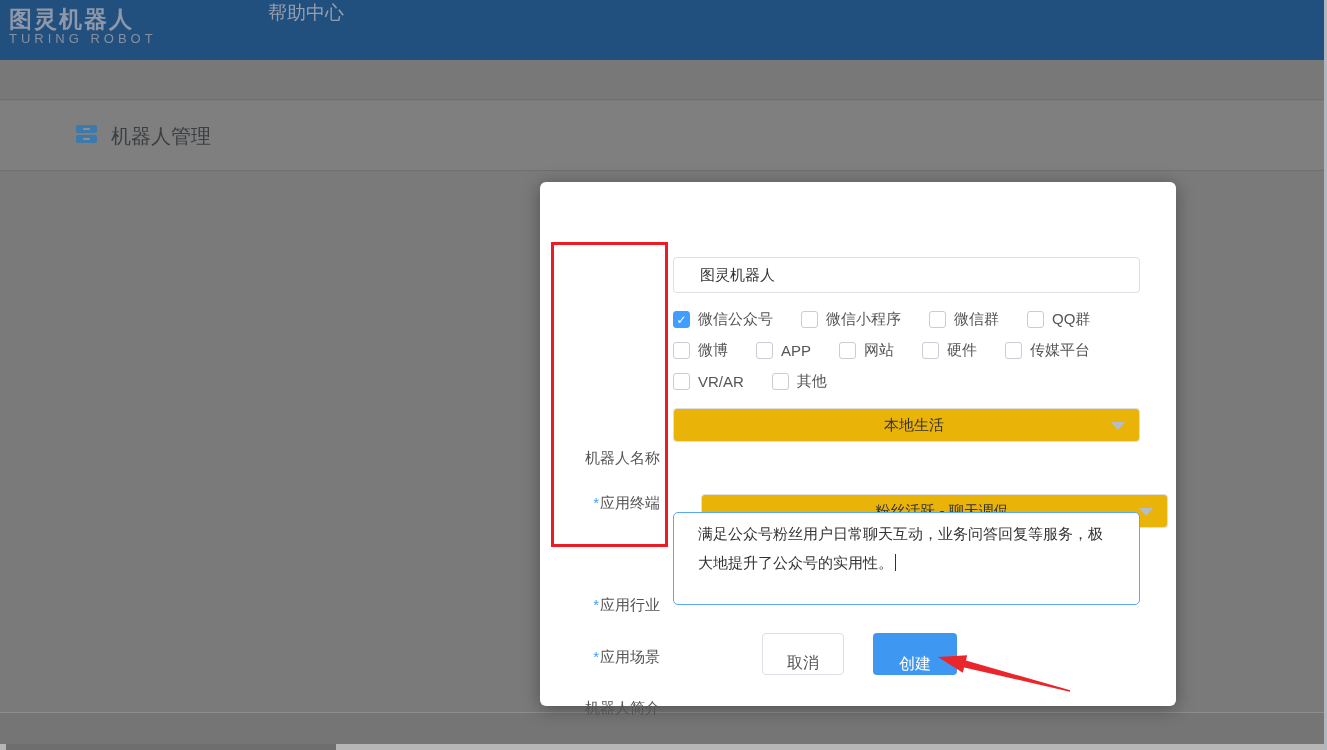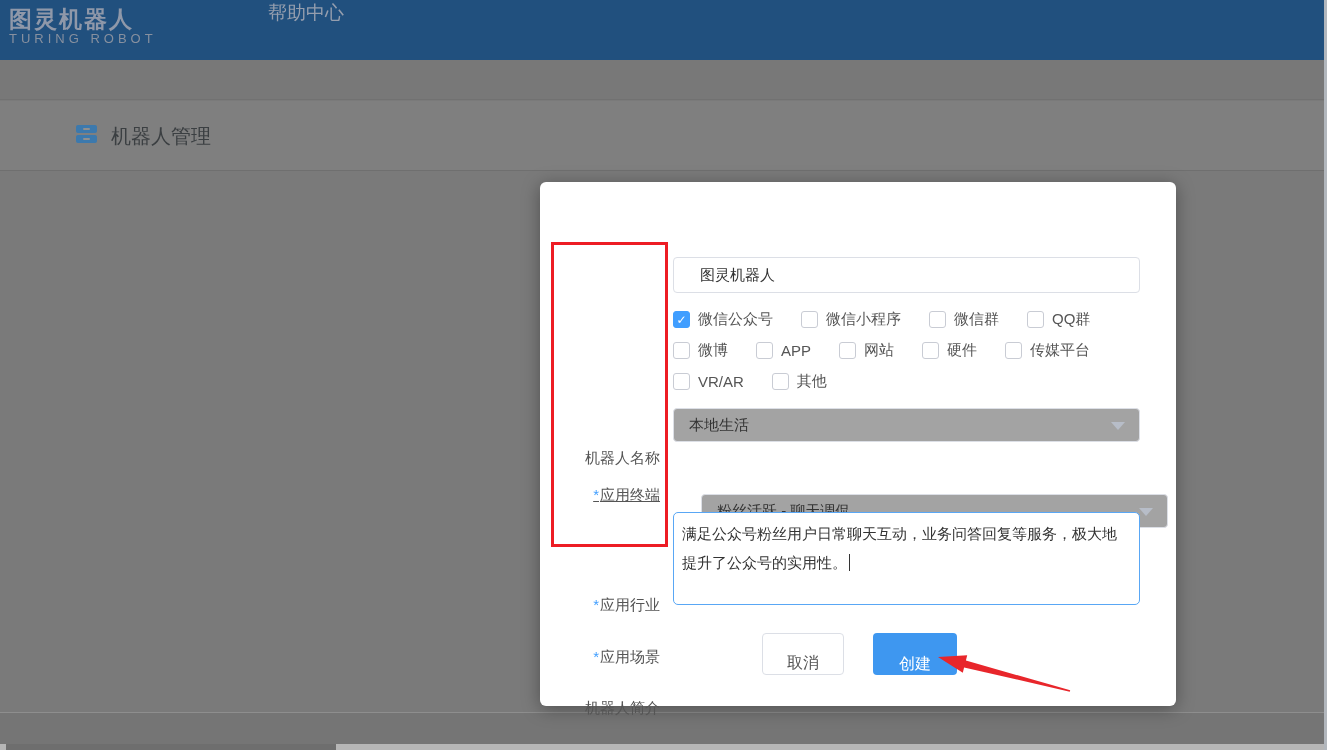--- a/index.html
+++ b/index.html
@@ -40,27 +40,27 @@
 
   .tr-input { height:36px; border:1px solid #dcdfe6; border-radius:4px; background:#fff;
               font-size:15px; color:#333; display:flex; align-items:center; padding-left:26px; cursor:text; }
 
   .cb-group { display:flex; flex-wrap:wrap; column-gap:28px; row-gap:12px; font-size:15px; color:#555; }
   .cb-item { display:flex; align-items:center; gap:8px; cursor:pointer; white-space:nowrap; }
   .cb-box { width:17px; height:17px; border:1px solid #c9ccd4; border-radius:3px; background:#fff;
             display:flex; align-items:center; justify-content:center; font-size:12px; color:transparent; }
   .cb-item.checked .cb-box { background:#409eff; border-color:#409eff; color:#fff; font-weight:bold; }
 
-  .tr-select { height:34px; border:1px solid #dcdfe6; border-radius:4px; background:#a3a3a3; font-size:15px; color:#333;
-               display:flex; align-items:center; padding-left:15px; position:relative; cursor:pointer; }
+  .tr-select { height:34px; border:1px solid #dcdfe6; border-radius:4px; background:#eab308; font-size:15px; color:#333;
+               display:flex; align-items:center; padding-left:15px; position:relative; cursor:pointer;justify-content:center; }
   .caret { position:absolute; right:14px; top:13px; width:0; height:0;
            border-left:7px solid transparent; border-right:7px solid transparent; border-top:8px solid #b7bdc8; }
 
   .tr-textarea { height:93px; border:1px solid #59a7f5; border-radius:5px; background:#fff; font-size:15px; color:#333;
-                 padding:6px 8px; line-height:29px; cursor:text; }
+                 padding:6px 24px; line-height:29px; cursor:text; }
   .text-caret { display:inline-block; width:1px; height:17px; background:#333; vertical-align:-3px; margin-left:2px; }
 
   .btn { position:absolute; height:42px; border-radius:4px; font-size:16px; display:flex; align-items:flex-end;
          justify-content:center; cursor:pointer; }
   .btn-cancel { left:222px; top:451px; width:82px; background:#fff; border:1px solid #dcdfe6; color:#555; }
   .btn-create { left:333px; top:451px; width:84px; background:#3e97f0; color:#fff; }
 
   
   .anno-rect { position:absolute; left:551px; top:242px; width:117px; height:305px;
                border:3px solid #ed1c24; pointer-events:none; }
@@ -100,21 +100,21 @@
 
   <div class="modal">
 
     <div class="row-label" style="left:0; top:267px;">
       <span>机器人名称</span>
     </div>
     <div class="ctrl tr-input" style="top:75px;">
       <span>图灵机器人</span>
     </div>
 
-    <div class="row-label" style="left:0; top:304px;text-decoration:underline;">
+    <div class="row-label" style="left:0; top:312px;">
       <span class="req">*</span><span>应用终端</span>
     </div>
     <div class="ctrl cb-group" style="top:128px;">
 
     <div class="cb-item checked">
           <span class="cb-box">✓</span>
           <span>微信公众号</span>
         </div>
         <div class="cb-item">
           <span class="cb-box"></span>

